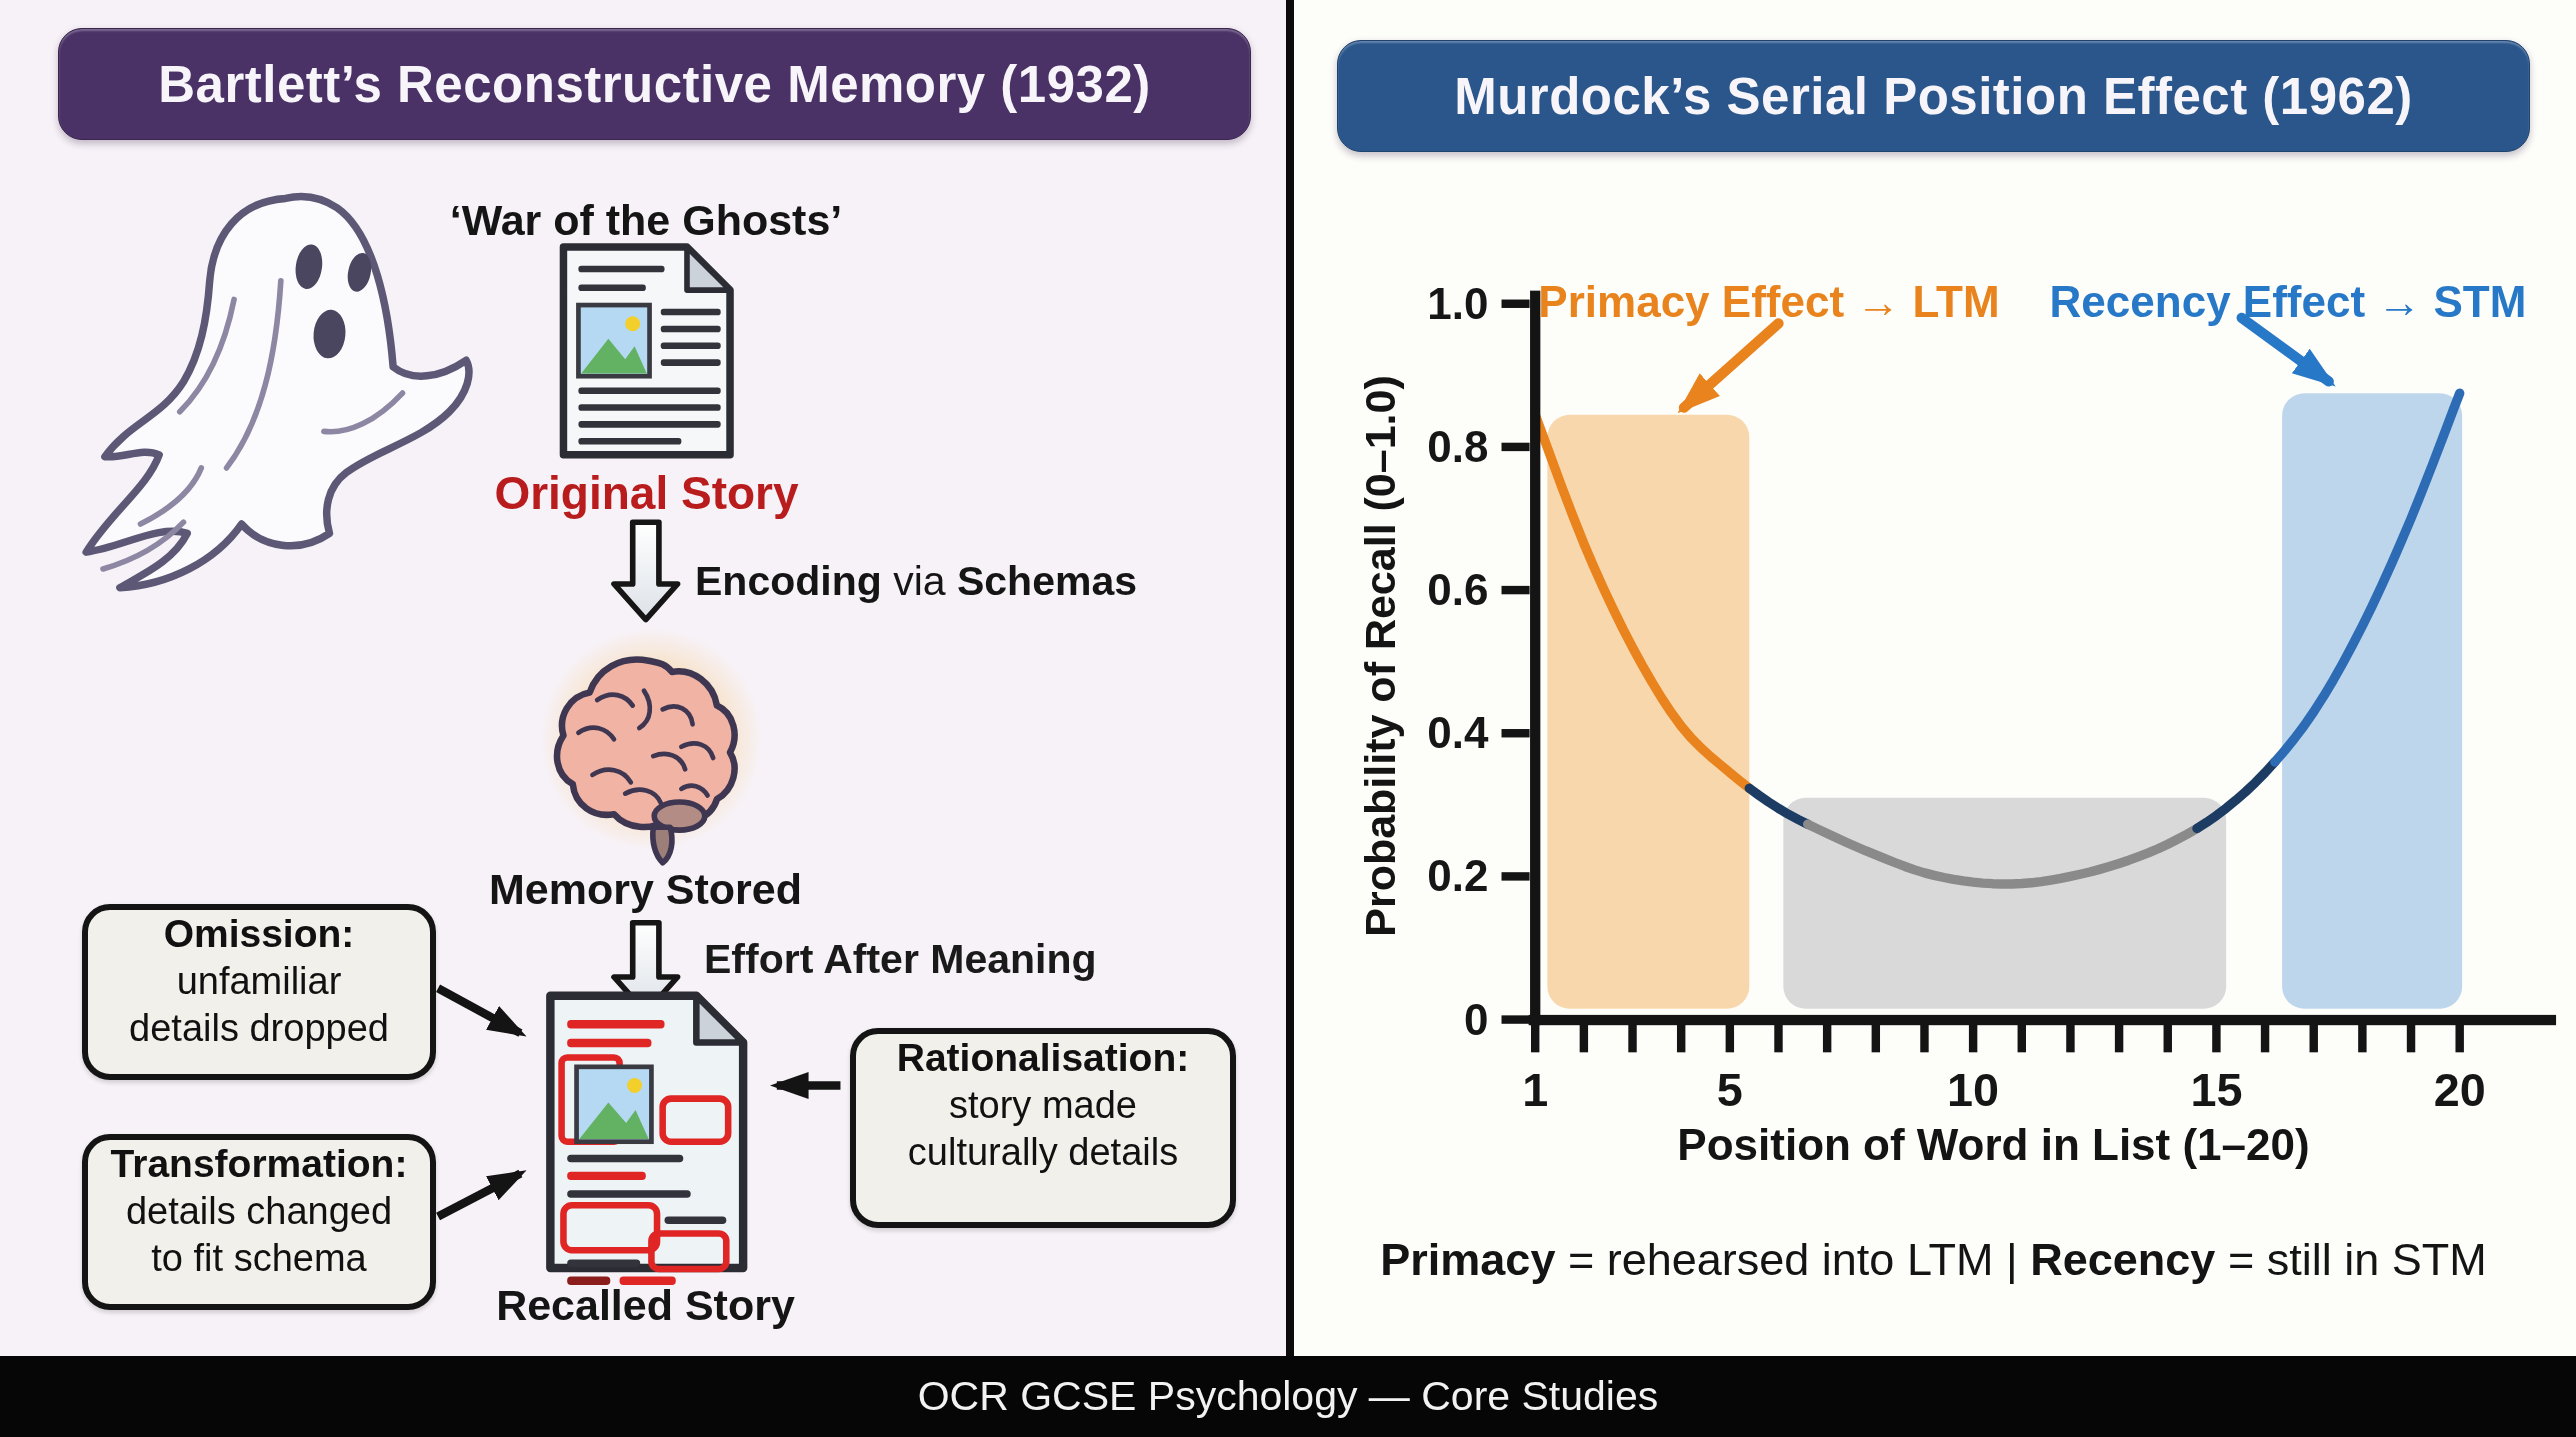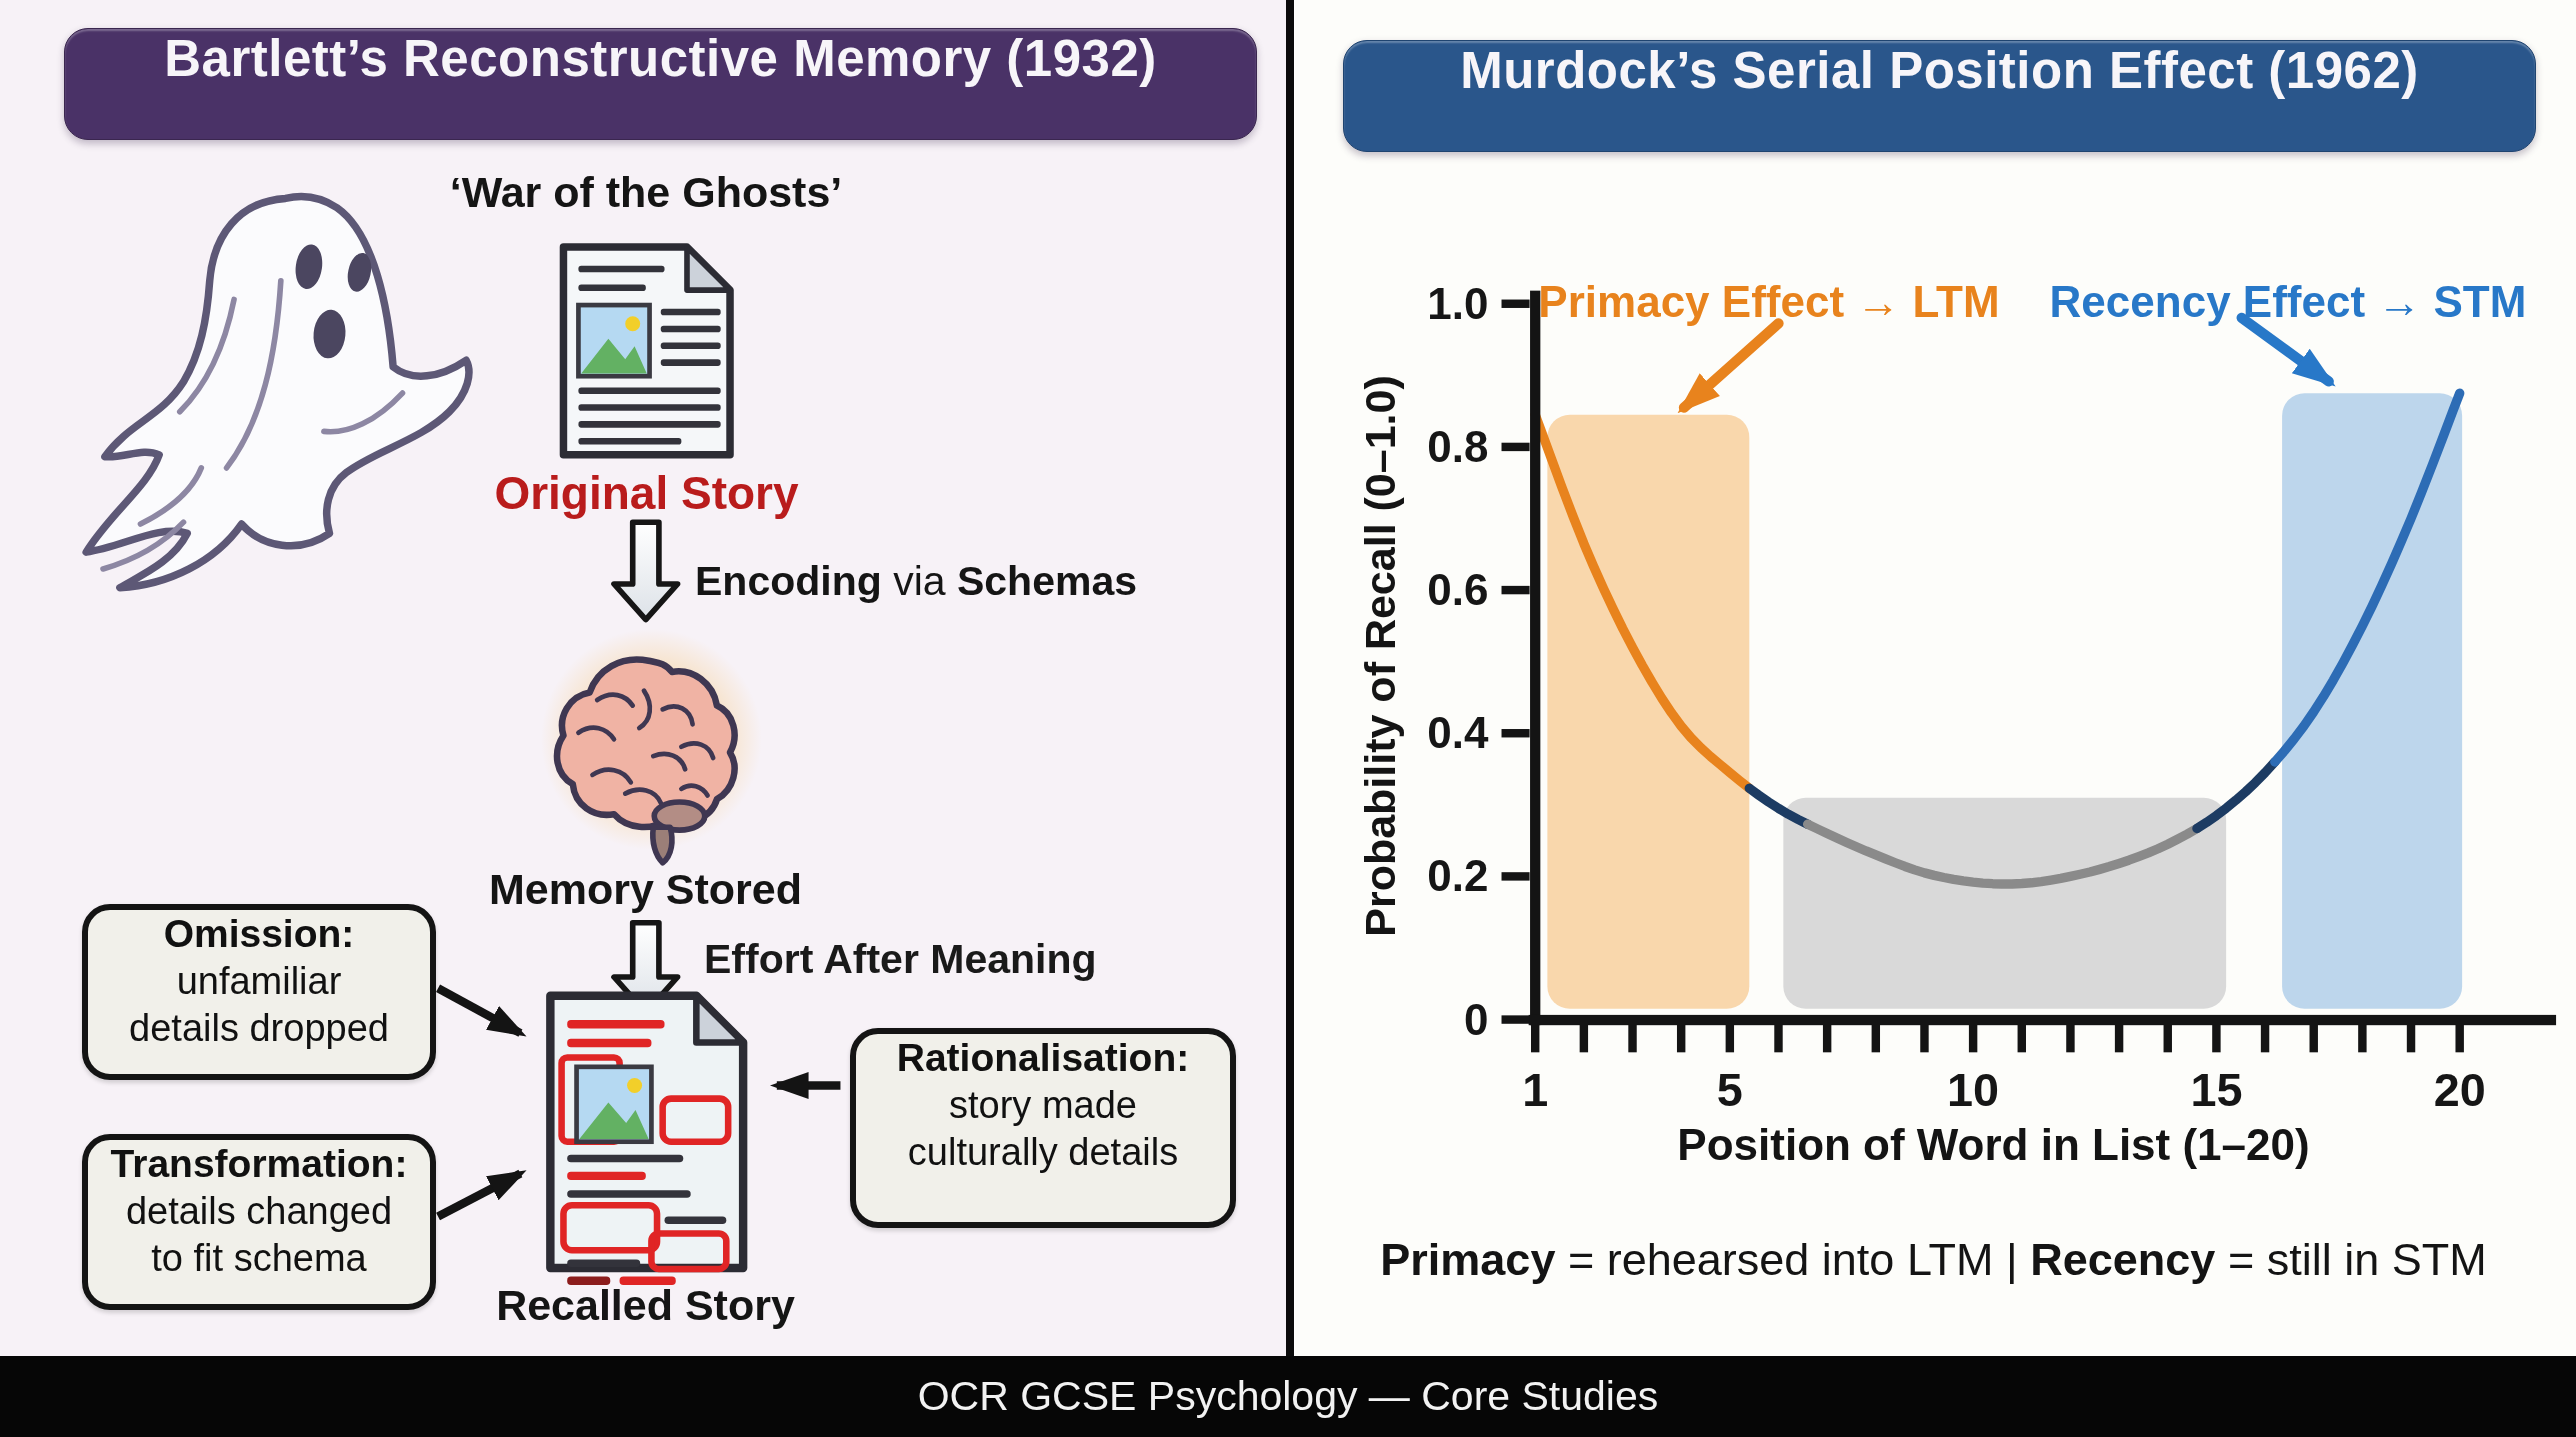--- a/index.html
+++ b/index.html
@@ -6,27 +6,27 @@
   #stage{position:relative;width:2576px;height:1438px;overflow:hidden;
          font-family:"Liberation Sans",sans-serif;background:#fff;}
   .abs{position:absolute;}
 
   #left-panel{left:0;top:0;width:1286px;height:1356px;background:#f7f2f7;}
   #right-panel{left:1295px;top:0;width:1281px;height:1356px;background:#fdfdfa;}
   #divider{left:1286px;top:0;width:8.4px;height:1356px;background:#0b0b0b;}
   #footer{left:0;top:1356px;width:2576px;height:81px;background:#060606;color:#f2f2f2;
           font-size:41px;display:flex;align-items:center;justify-content:center;}
 
-  .banner{height:110px;border-radius:24px;display:flex;align-items:flex-start;justify-content:center;
+  .banner{height:110px;border-radius:24px;display:flex;align-items:center;justify-content:center;
           color:#f7f5f9;font-size:51px;font-weight:700;letter-spacing:0.5px;
-          box-shadow:0 3.7px 7.5px rgba(40,20,60,.25), inset 0 1.9px 1.9px rgba(255,255,255,.28);margin-left:6px;}
+          box-shadow:0 3.7px 7.5px rgba(40,20,60,.25), inset 0 1.9px 1.9px rgba(255,255,255,.28);}
   #left-banner{left:58px;top:28px;width:1191px;background:#4a3267;border:1.9px solid #3a264f;}
   #right-banner{left:1337px;top:40px;width:1191px;background:#2a568b;border:1.9px solid #1f4470;}
 
-  #war-title{left:384px;top:168px;width:524px;font-size:43px;font-weight:700;color:#151515;text-align:center;}
+  #war-title{left:384px;top:196px;width:524px;font-size:43px;font-weight:700;color:#151515;text-align:center;}
   #original-label{left:403px;top:466px;width:487px;font-size:46px;font-weight:700;color:#b91c1c;text-align:center;}
   #encoding-label{left:695px;top:558px;font-size:41px;color:#151515;}
   #encoding-label b,#effort-label b{font-weight:700;}
   #memory-label{left:393px;top:865px;width:505px;font-size:43px;font-weight:700;color:#151515;text-align:center;}
   #effort-label{left:704px;top:936px;font-size:41px;font-weight:600;color:#1a1a1a;}
   #recalled-label{left:393px;top:1281px;width:505px;font-size:43px;font-weight:700;color:#151515;text-align:center;}
 
   .callout{background:#f1f0ea;border:6.6px solid #141414;border-radius:28px;text-align:center;
            padding-top:0;font-size:38px;line-height:1.24;color:#111;box-sizing:border-box;
            box-shadow:0 2.8px 4.7px rgba(0,0,0,.15);}

